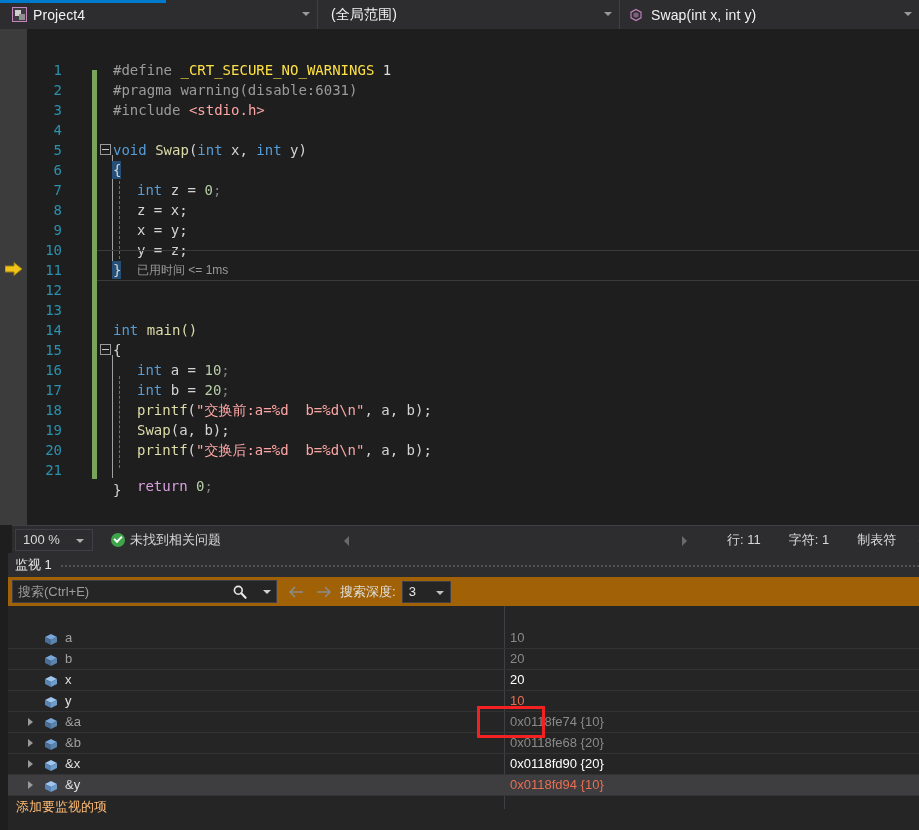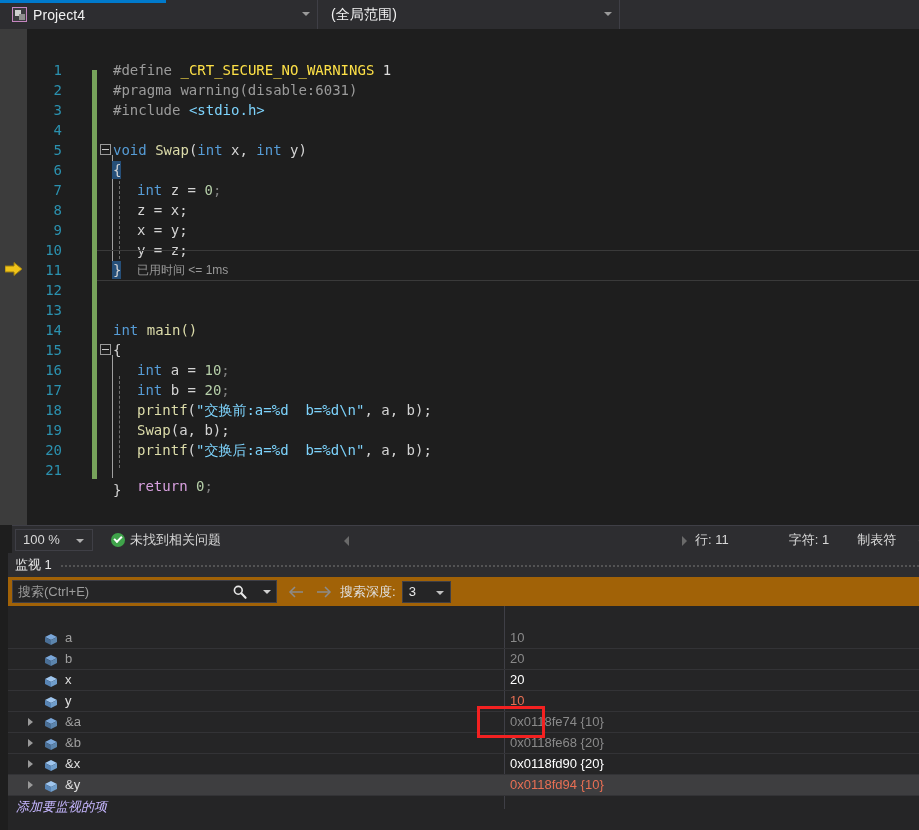--- a/index.html
+++ b/index.html
@@ -80,21 +80,21 @@
   .cl {
     position:absolute; left:0; height:20px; line-height:20px;
     font-size:14px; white-space:pre;
     font-family:"DejaVu Sans Mono","Liberation Mono",monospace;
     color:#d4d4d4;
   }
   .k-prep   { color:#9b9b9b; }
   .k-macro  { color:#fde047; }
   .k-kw     { color:#569cd6; }
   .k-fn     { color:#dcdcaa; }
-  .k-str    { color:#7dd3fc; }
+  .k-str    { color:#fca5a5; }
   .k-num    { color:#b5cea8; }
   .k-id     { color:#d4d4d4; }
   .k-punct  { color:#d4d4d4; }
   .k-ctrl   { color:#d8a0df; }
   .k-white  { color:#dcdcdc; }
   .k-grey   { color:#808080; }
 
   .collapse-box {
     position:absolute; width:11px; height:11px;
     border:1px solid #9a9a9a; background:#1e1e1e;
@@ -224,22 +224,22 @@
   .v-dim{ color:#8a8a8a; }
   .v-bright{ color:#ffffff; }
   .v-changed{ color:#e86f54; }
   .n-dim{ color:#a0a0a0; }
   .n-bright{ color:#e0e0e0; }
 
   .addrow{
     position:absolute; left:0; width:919px; height:22px;
   }
   .addrow .txt{
-    position:absolute;left:8px;top:2px;color:#c4b5fd;font-size:13px;
-    font-style:italic; white-space:nowrap;
+    position:absolute;left:8px;top:2px;color:#fdba74;font-size:13px;
+    white-space:nowrap;
   }
 
   .redbox{
     position:absolute; border:3px solid #f32121; pointer-events:none;
   }
 </style>
 </head>
 <body>
 
 <div id="app">
@@ -251,20 +251,30 @@
       <span class="icon-proj"></span>
       <span class="nav-label">Project4</span>
       <span class="nav-caret"></span>
     </div>
 
     <div class="nav-cell c2">
       <span class="nav-label">(全局范围)</span>
       <span class="nav-caret"></span>
     </div>
 
+    <div class="nav-cell c3">
+      <span class="icon-method">
+        <svg width="14" height="14" viewBox="0 0 14 14">
+          <polygon points="7,1.5 12,4.2 12,9.8 7,12.5 2,9.8 2,4.2" fill="none" stroke="#c586c0" stroke-width="1.1"></polygon>
+          <polygon points="7,4.2 9.6,5.6 9.6,8.4 7,9.8 4.4,8.4 4.4,5.6" fill="#c586c0" opacity="0.55"></polygon>
+        </svg>
+      </span>
+      <span class="nav-label">Swap(int x, int y)</span>
+      <span class="nav-caret"></span>
+    </div>
   </div>
 
   <div class="editor">
     <div class="left-margin"></div>
     <div class="gutter"></div>
     <div class="changebar"></div>
 
     <div class="exec-arrow" style="top:232px;">
       <svg width="18" height="16" viewBox="0 0 18 16">
         <polygon points="0,5 9,5 9,1.5 17,8 9,14.5 9,11 0,11" fill="#f0c419" stroke="#9c7d10" stroke-width="1"></polygon>
@@ -352,21 +362,21 @@
     <div class="zoombox">
       <span>100 %</span>
       <span class="cv"></span>
     </div>
     <div class="ok-circle"></div>
     <div class="sb-text">未找到相关问题</div>
     <div class="sb-arrow-l"></div>
     <div class="sb-arrow-r"></div>
     <div class="sb-right">
       <span class="it" style="margin-right:28px;">行: 11</span>
-      <span class="it" style="margin-right:28px;margin-left:32px;">字符: 1</span>
+      <span class="it" style="margin-right:28px;">字符: 1</span>
       <span class="it" style="margin-right:22px;">制表符</span>
       <span class="it" style="margin-right:-6px;">CR</span>
     </div>
   </div>
 
   <div class="watch">
 
     <div class="watch-title">
       <span class="t">监视 1</span>
       <span class="dots"></span>

